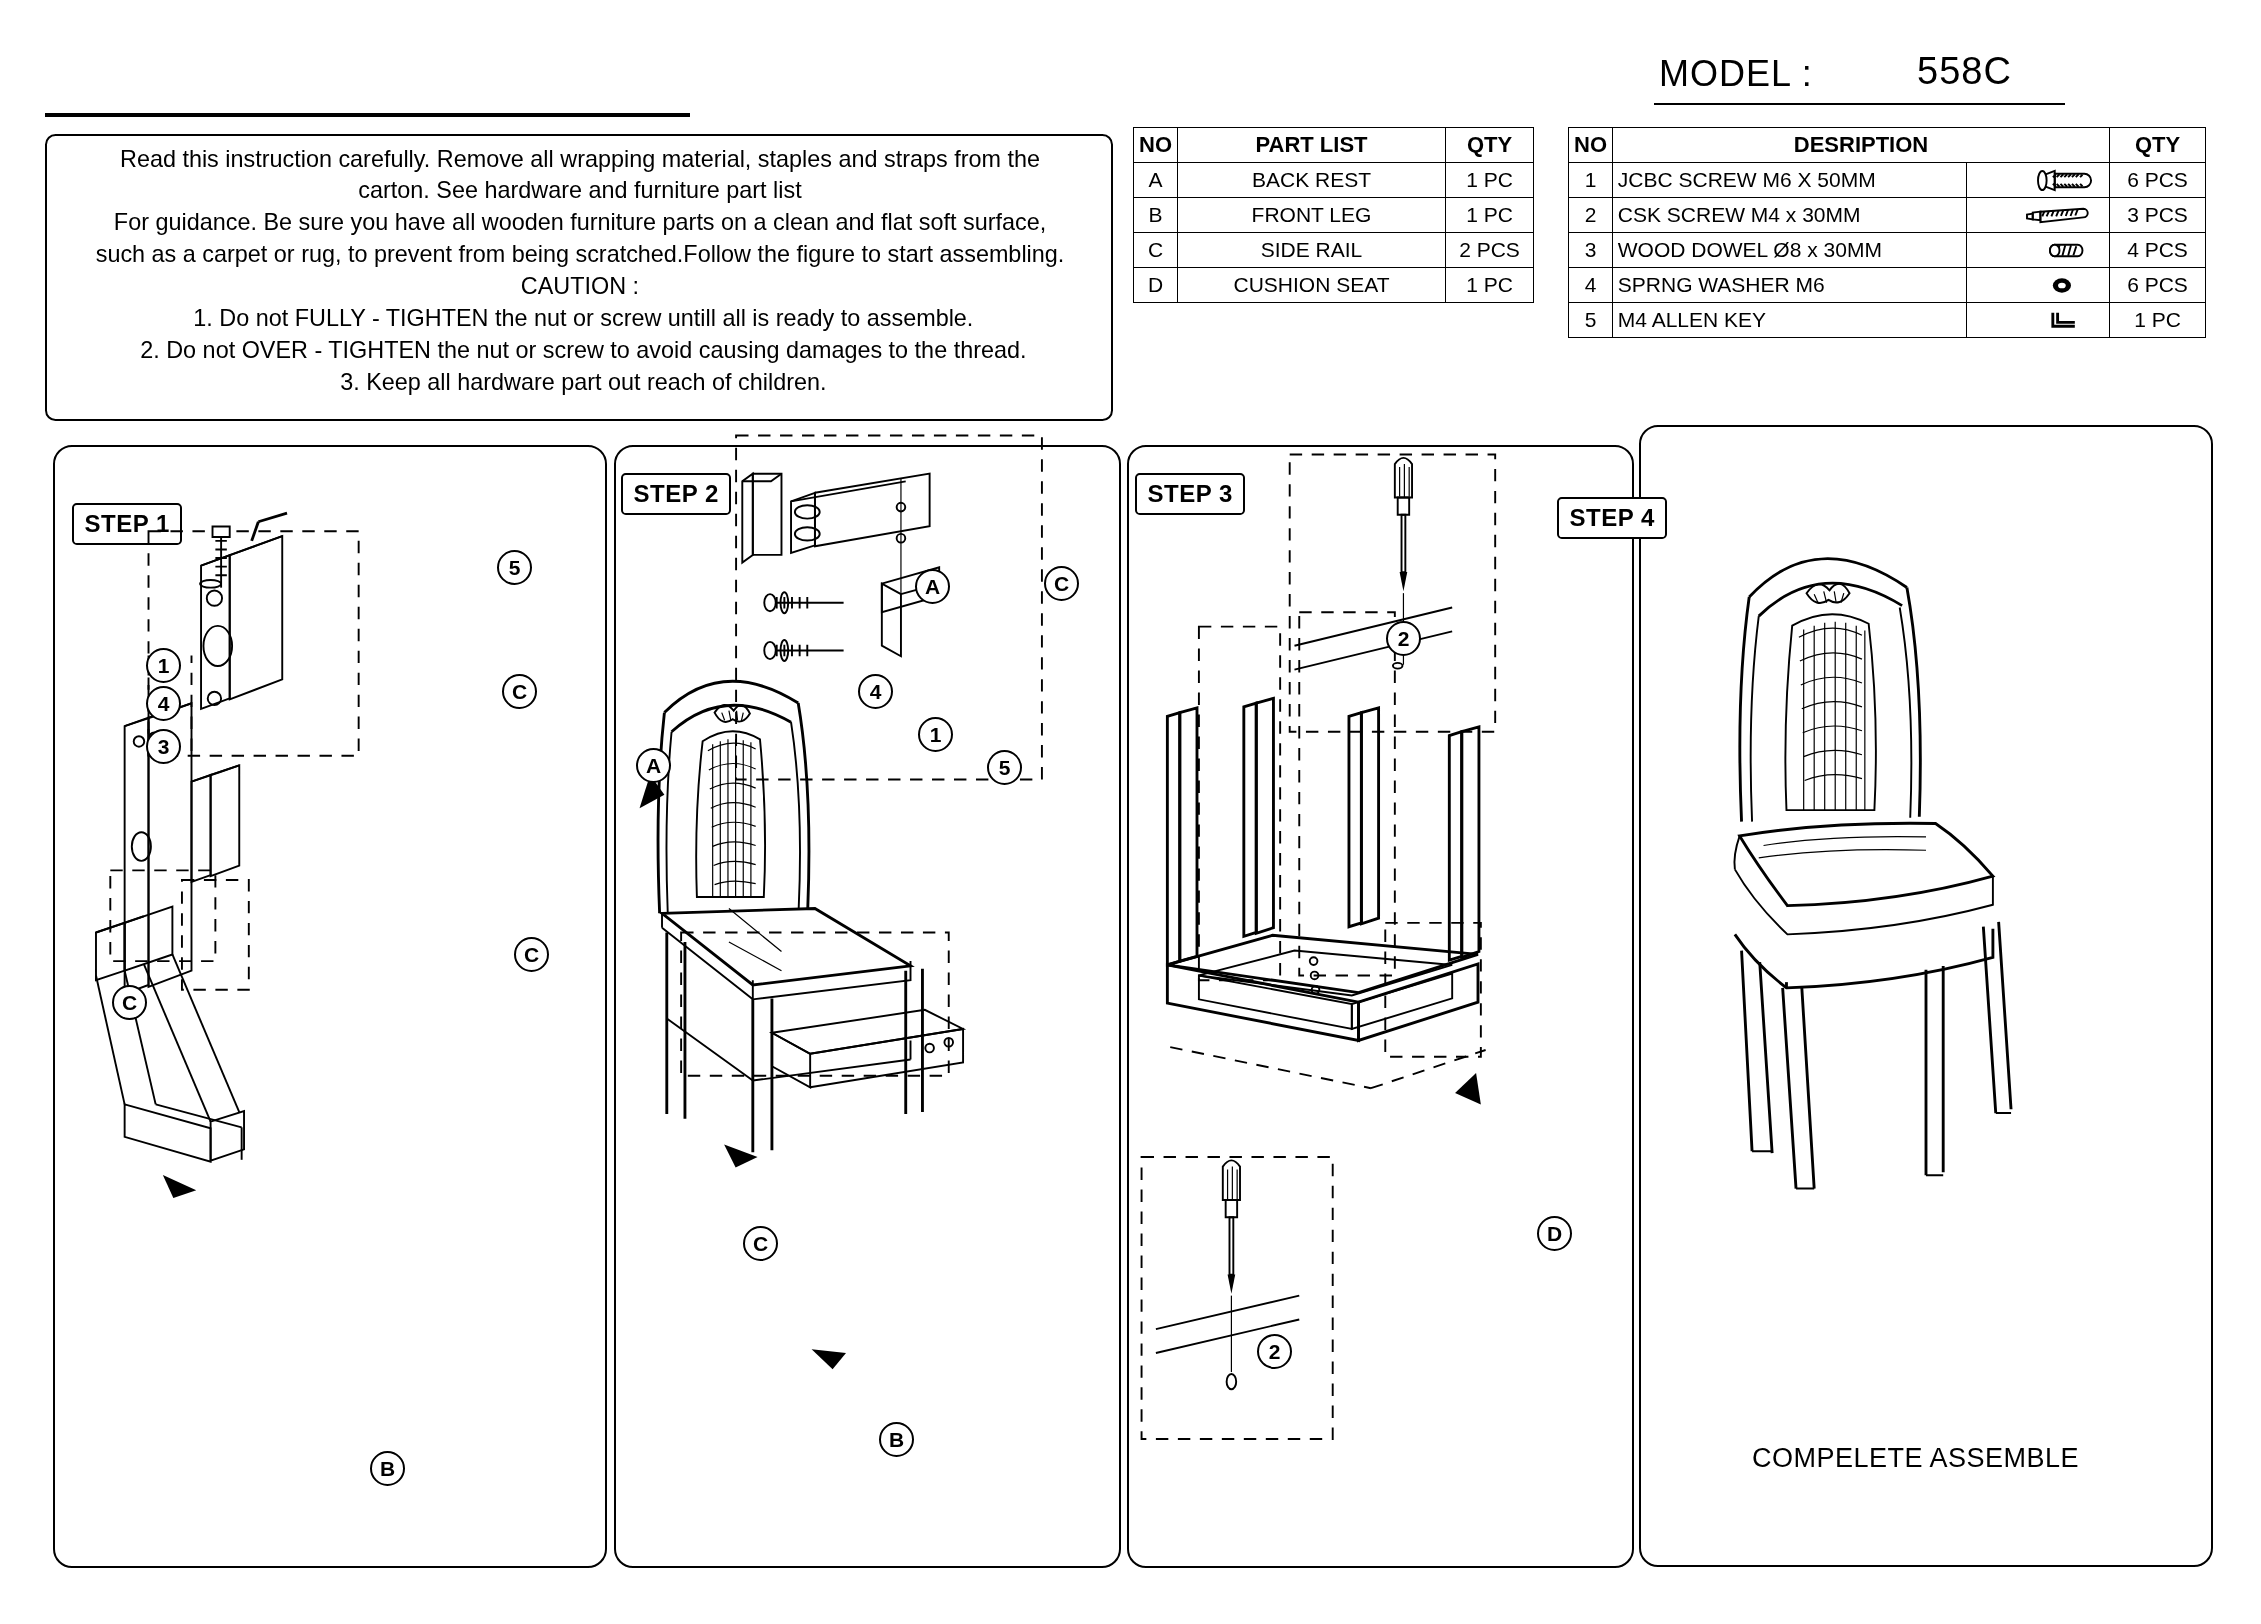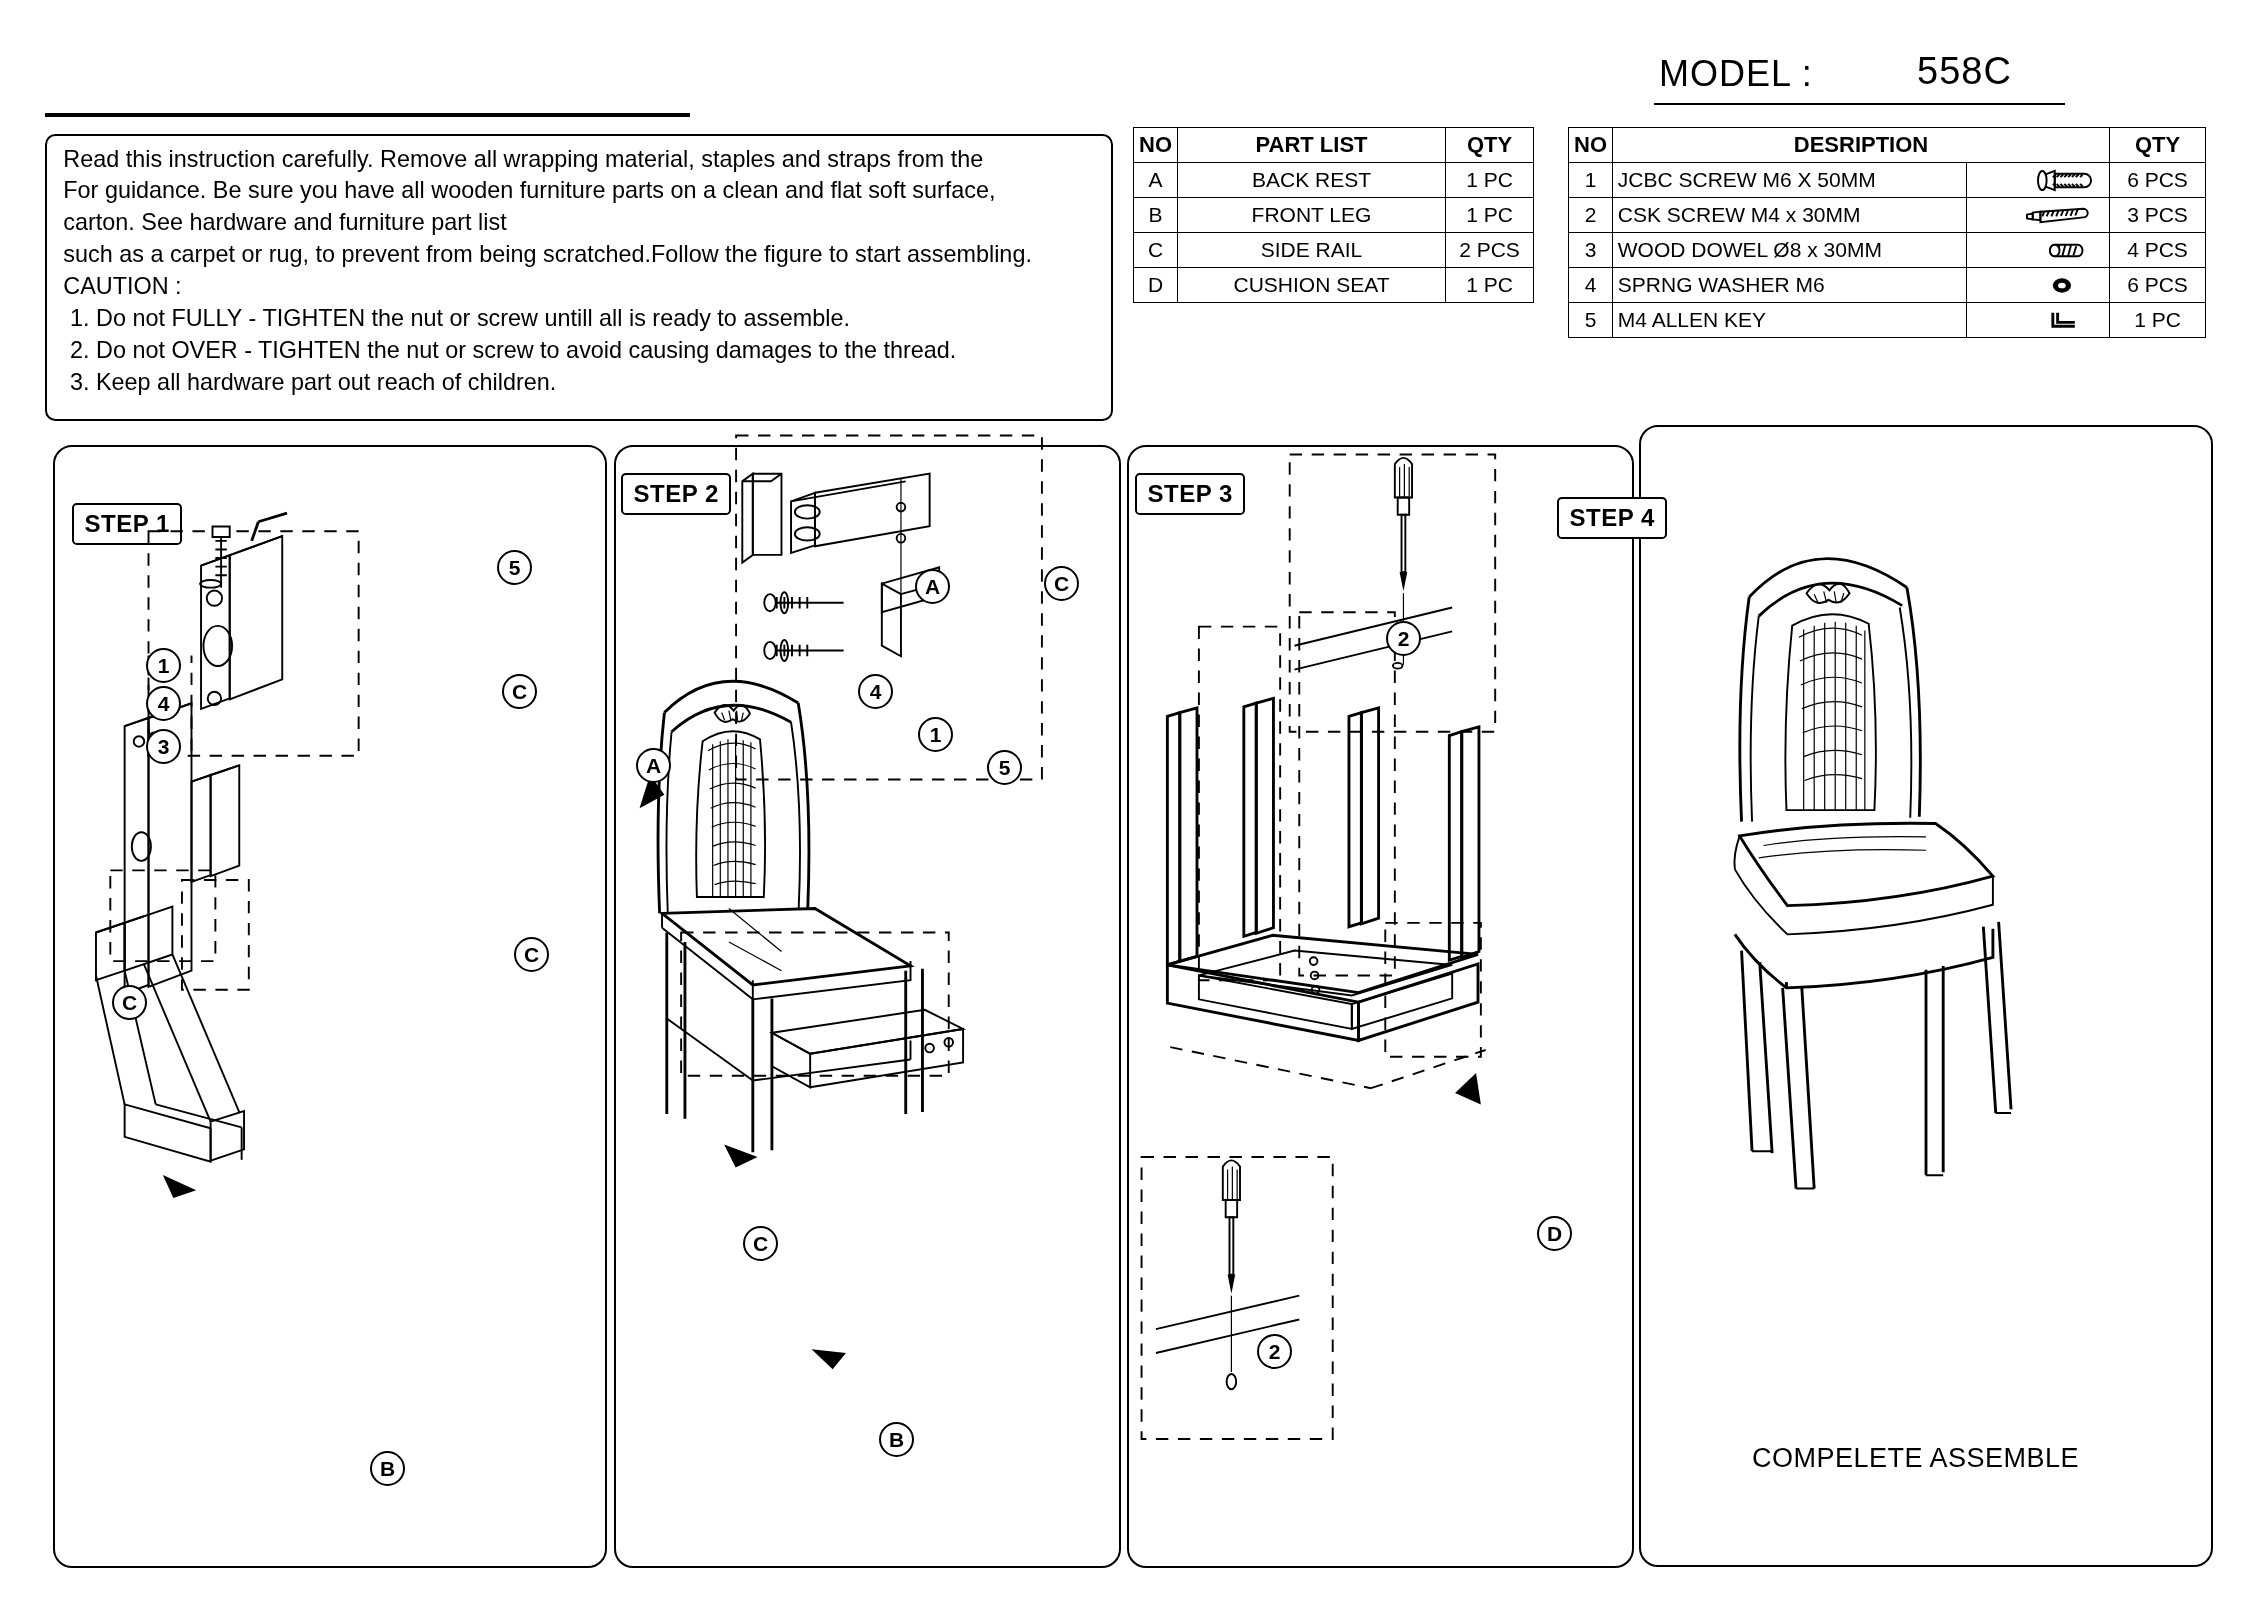--- a/index.html
+++ b/index.html
@@ -64,20 +64,21 @@
   #intro-box {
     position: absolute;
     left: 45px;
     top: 134px;
     width: 1068px;
     height: 287px;
     border: 2.4px solid #000;
     border-radius: 10.5px;
     box-sizing: border-box;
     padding: 8.6px 14.3px 4.8px 16.3px;
+    text-align: center;
   }
   #intro-box p {
     margin: 0 0 1.9px 0;
     font-size: 23.4px;
     line-height: 1.28;
     white-space: nowrap;
   }
   .indent-1 { padding-left: 6.7px; }
 
   
@@ -175,22 +176,22 @@
 
 <div class="page">
 
   <div id="title-underline"></div>
   <div id="model-label">MODEL :</div>
   <div id="model-value">558C</div>
   <div id="model-underline"></div>
 
   <div id="intro-box">
     <p>Read this  instruction carefully. Remove all wrapping material, staples and straps from the</p>
+    <p>carton. See hardware and furniture part list</p>
     <p>For guidance. Be sure you have all wooden furniture parts on a clean and flat soft surface,</p>
-    <p>carton. See hardware and furniture part list</p>
     <p>such as a carpet or rug, to prevent from being scratched.Follow the figure to start assembling.</p>
     <p>CAUTION :</p>
     <p class="indent-1">1. Do not FULLY - TIGHTEN the nut or screw untill all is ready to assemble.</p>
     <p class="indent-1">2. Do not OVER -  TIGHTEN the nut or screw to avoid causing damages to the thread.</p>
     <p class="indent-1">3. Keep all hardware part out reach of children.</p>
   </div>
 
   <table class="parts" id="table-parts">
     <tbody>
         <tr>

